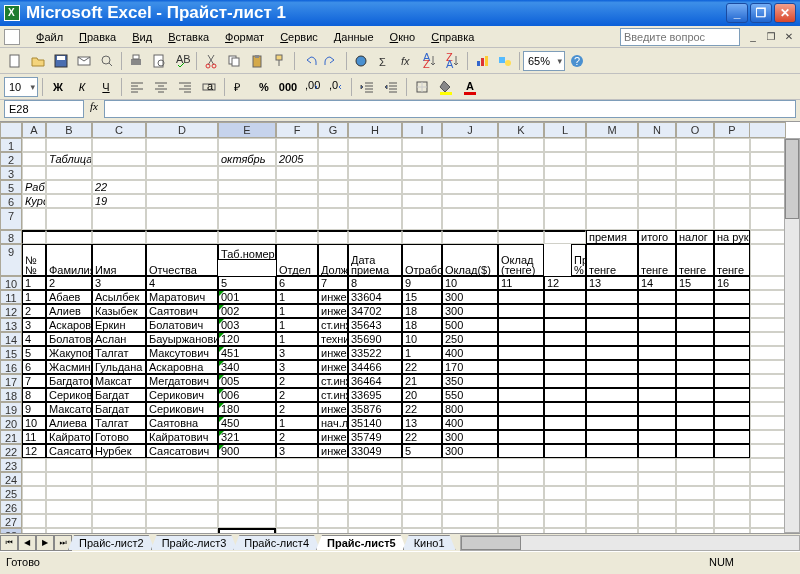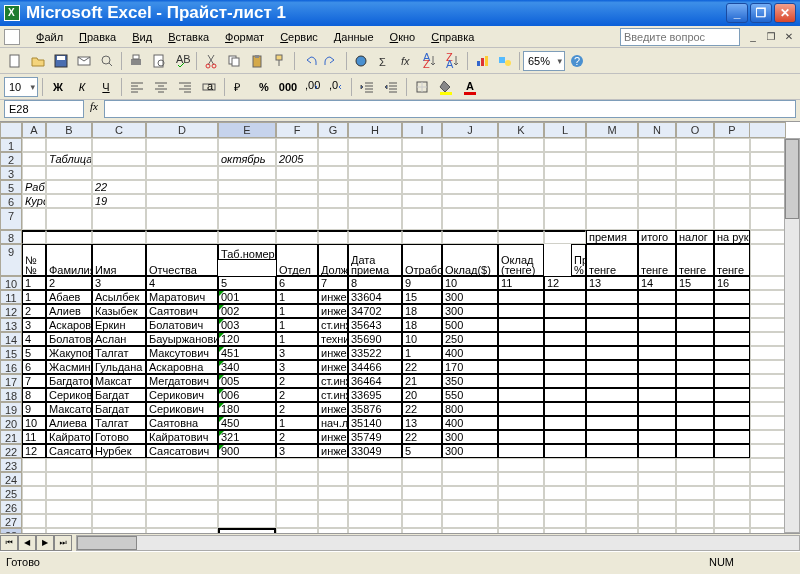--- a/index.html
+++ b/index.html
@@ -846,20 +846,27 @@
     </div>
 </div>
 
 <div class="tabbar">
   <div class="tabnav">
     <div>⏮</div>
     <div>◀</div>
     <div>▶</div>
     <div>⏭</div>
   </div>
+  <div id="tabs" style="display:flex">
+      <div class="tab inactive">Прайс-лист2</div>
+      <div class="tab inactive">Прайс-лист3</div>
+      <div class="tab inactive">Прайс-лист4</div>
+      <div class="tab active">Прайс-лист5</div>
+      <div class="tab inactive">Кино1</div>
+    </div>
   <div class="hscroll">
       <div class="thumb"></div>
     </div>
 </div>
 
 <div class="status">
   <span>Готово</span>
   <span class="num">NUM</span>
 </div>
 

